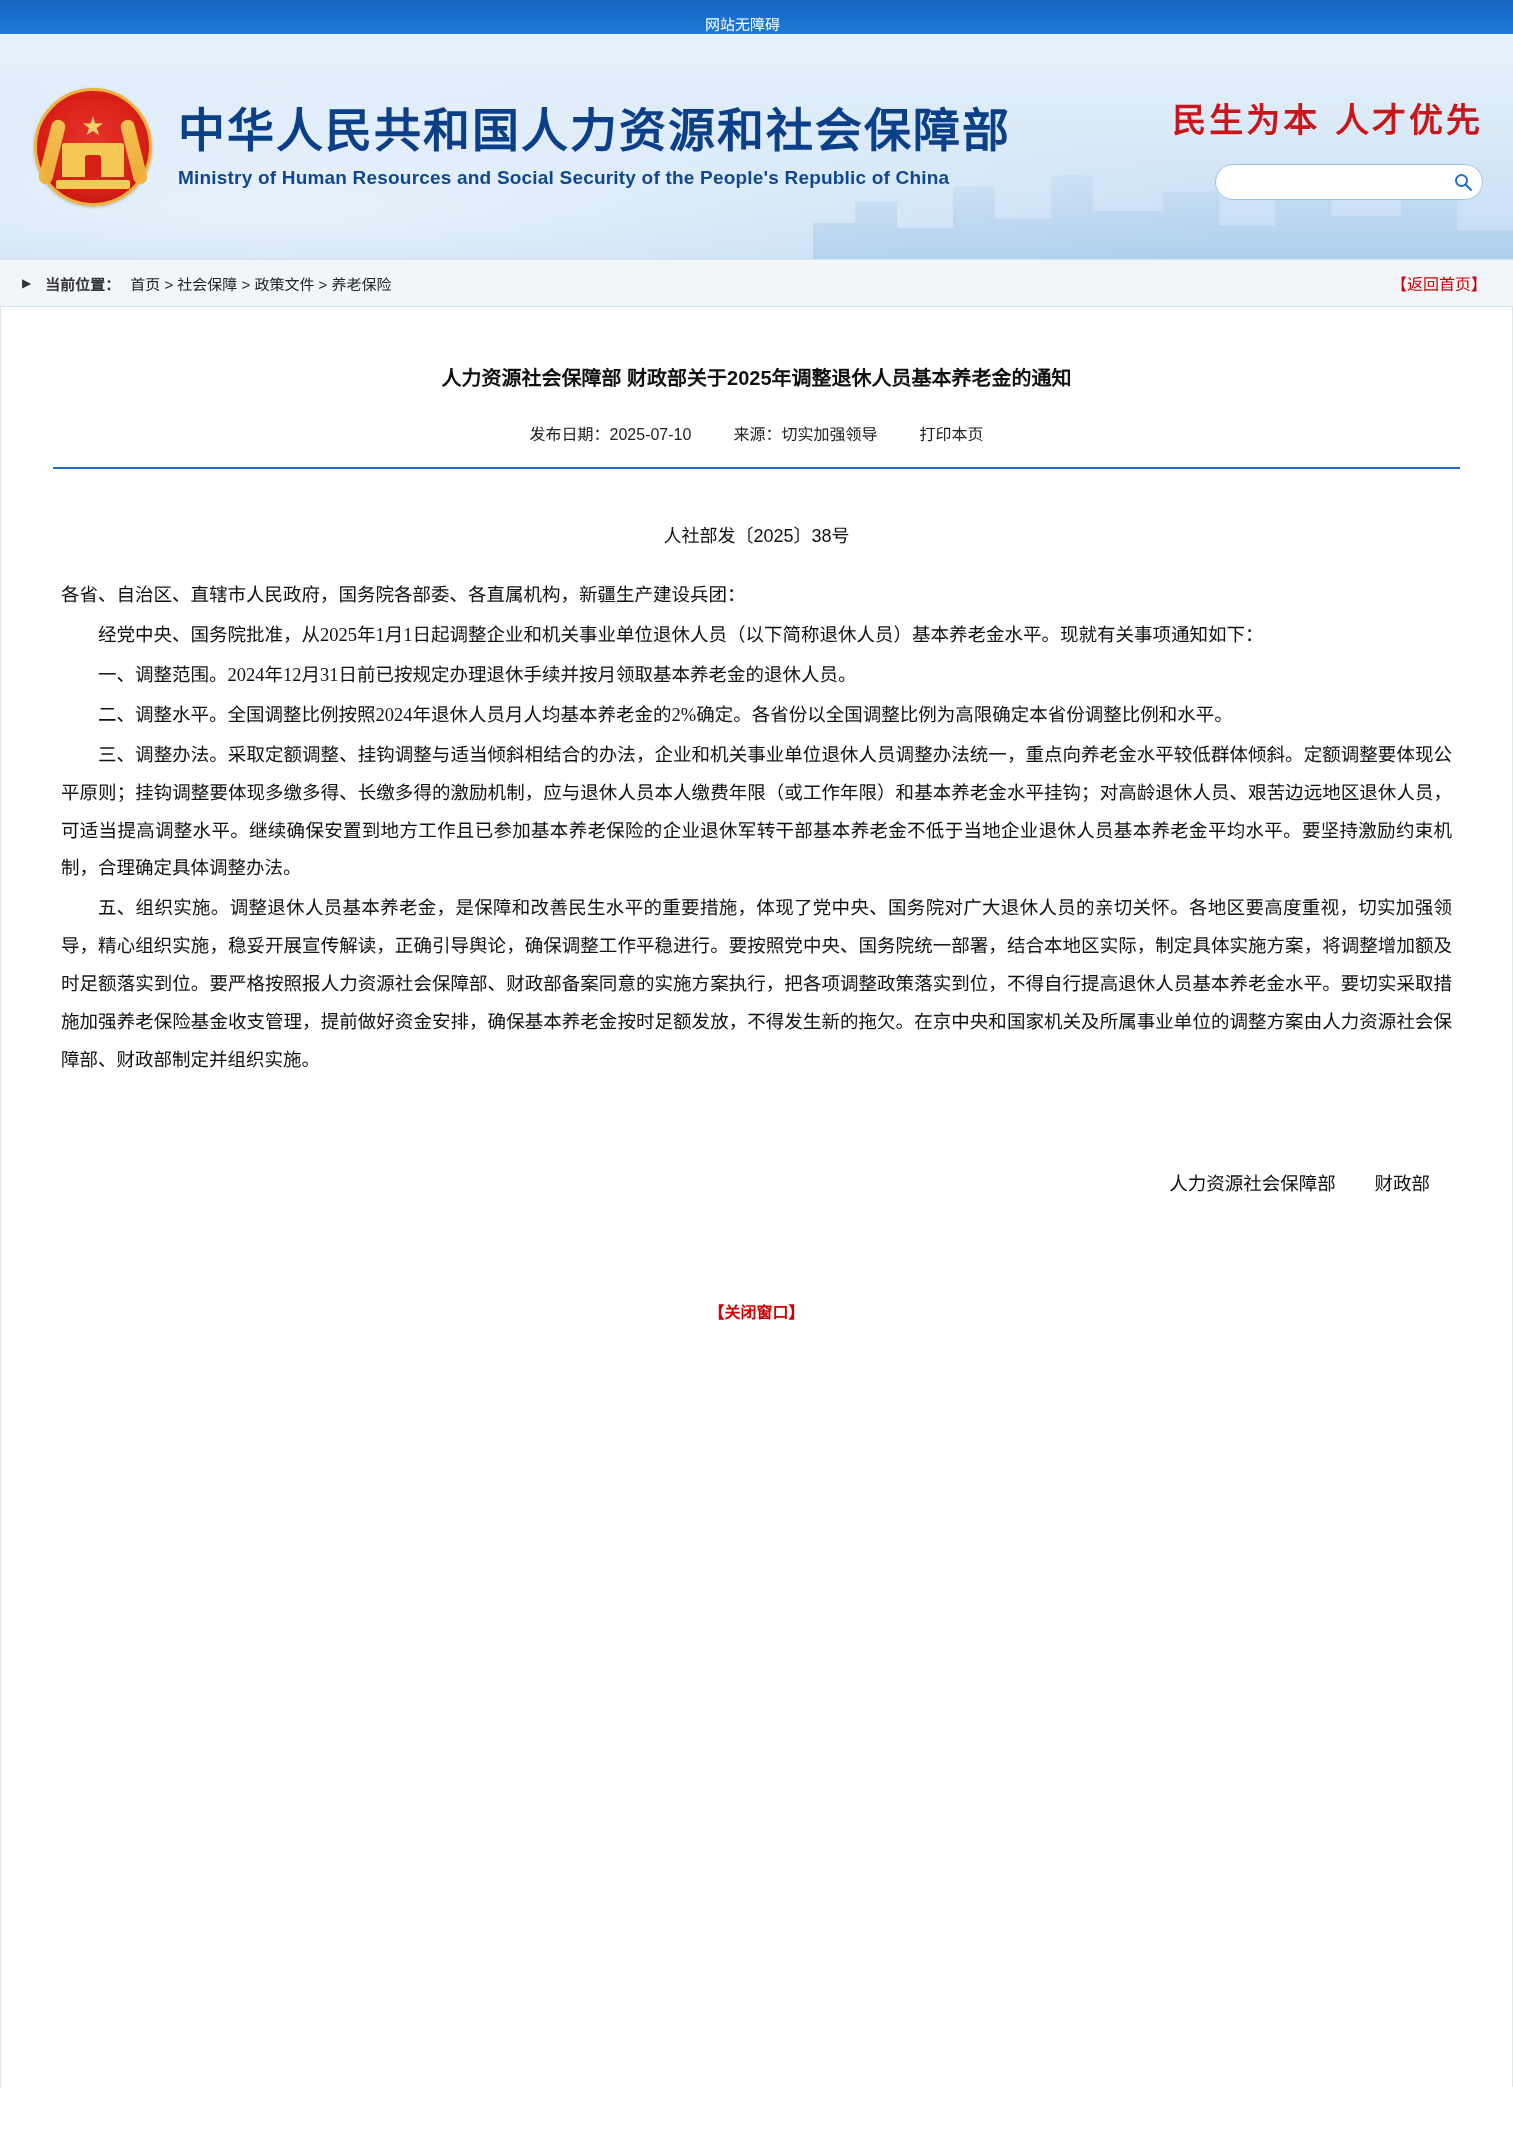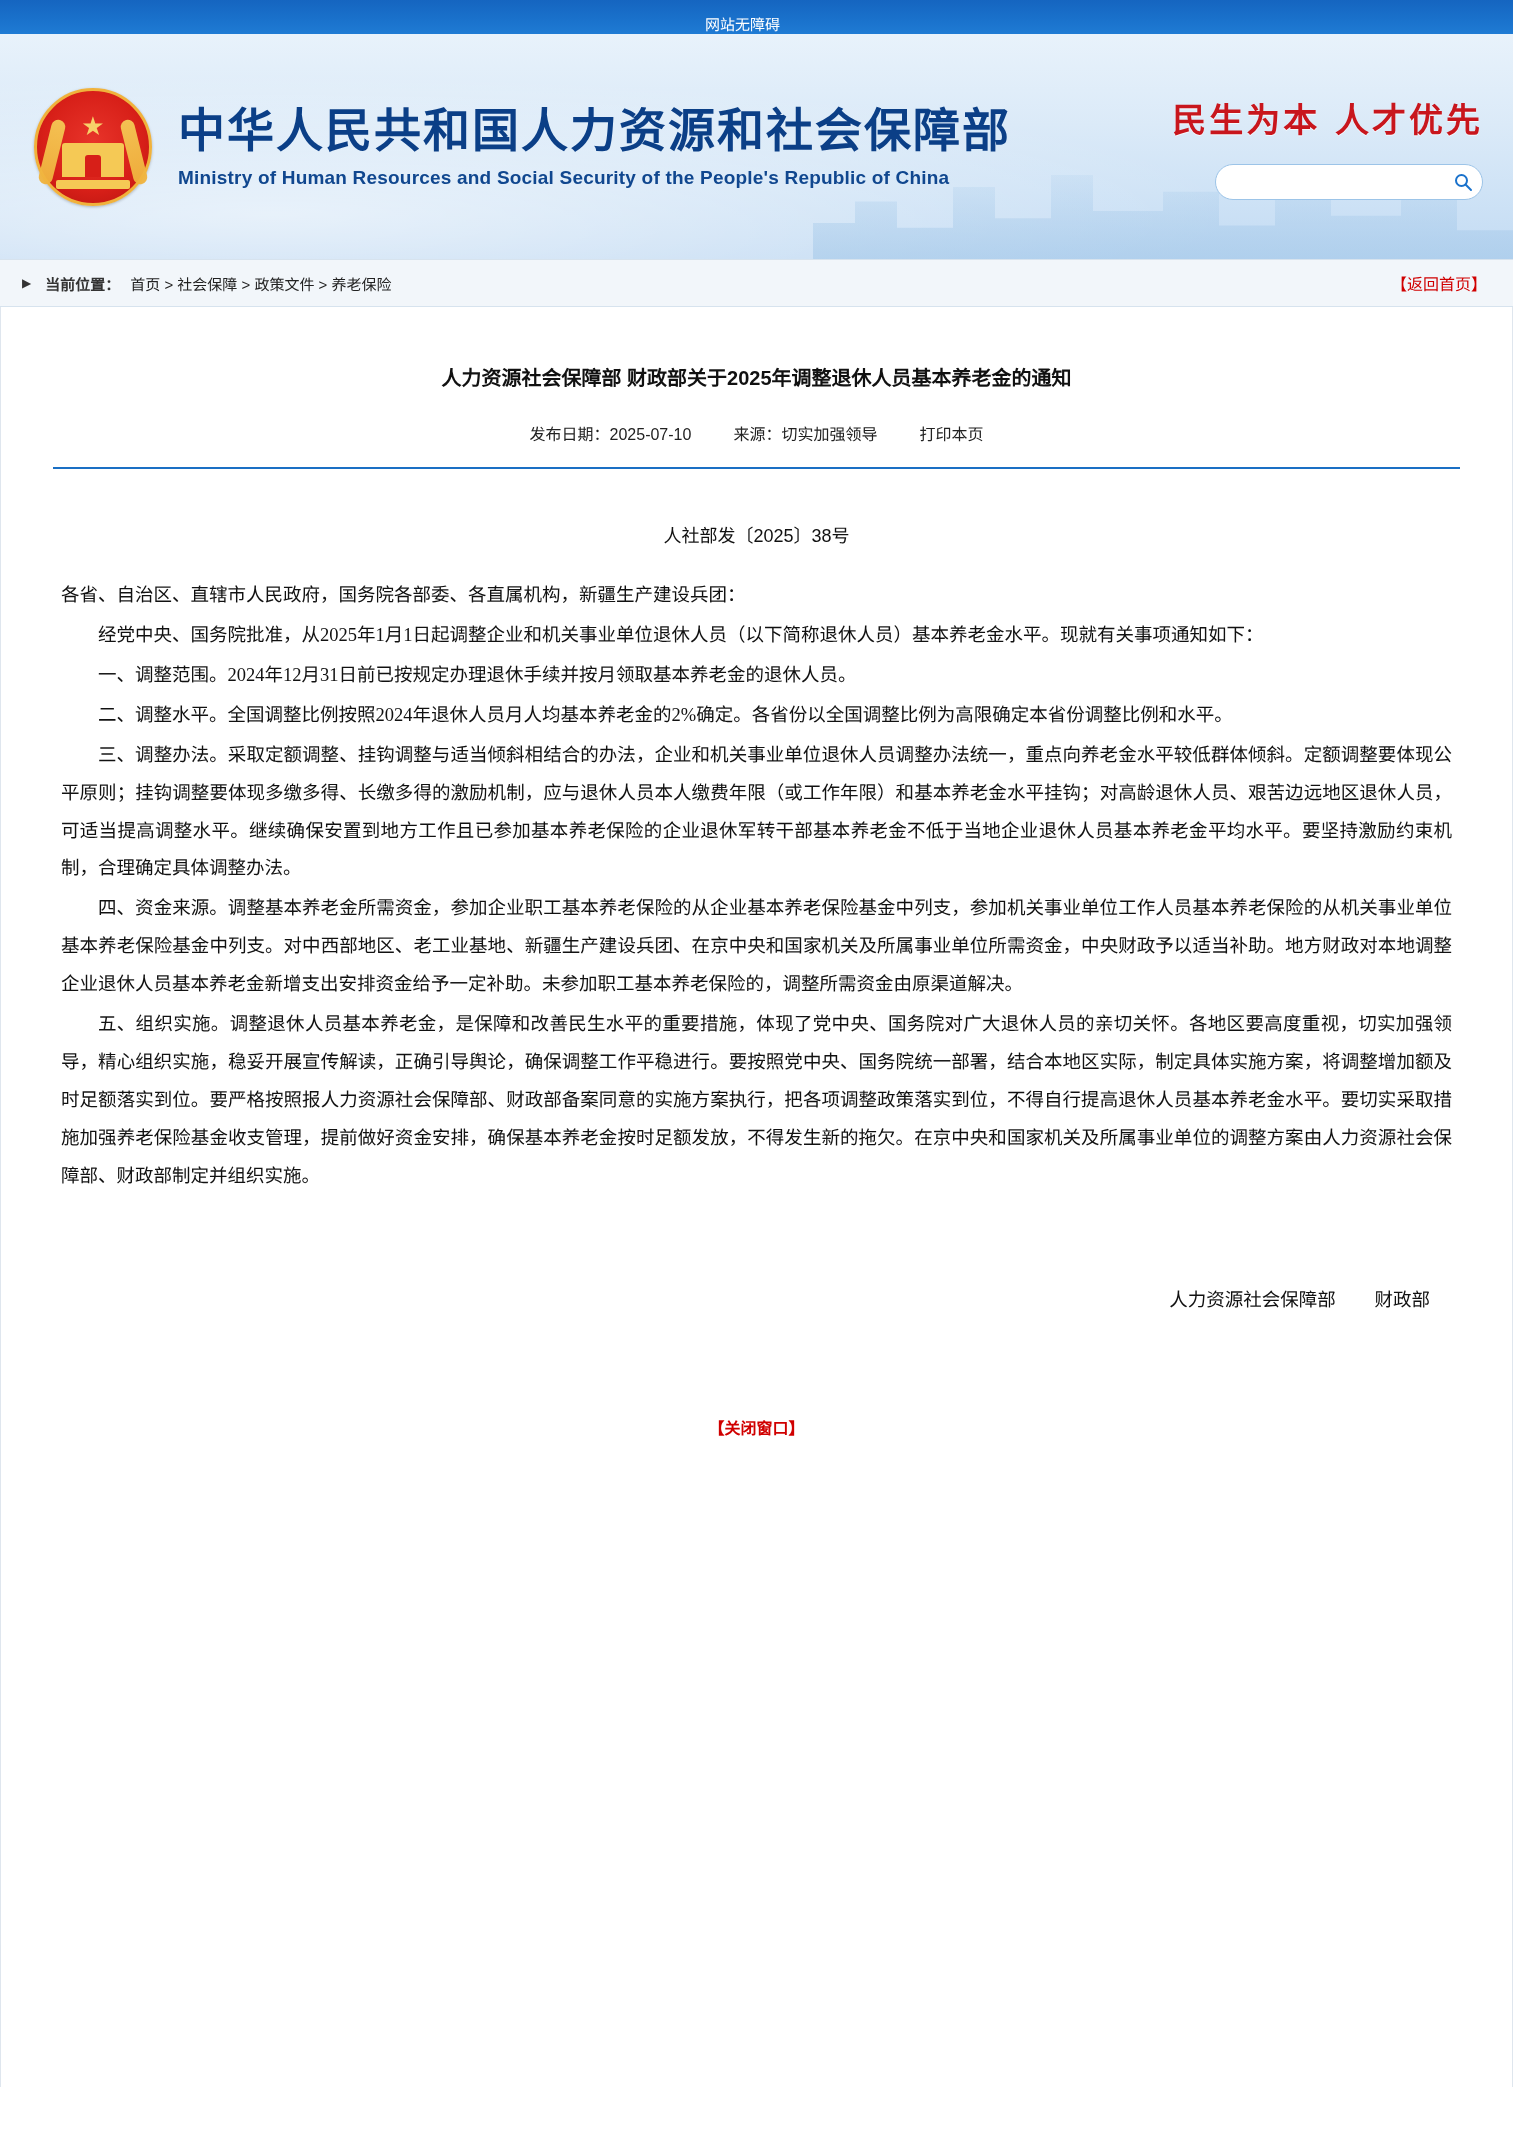--- a/index.html
+++ b/index.html
@@ -300,21 +300,20 @@
     <div class="rule"></div>
 
     <div class="docno">人社部发〔2025〕38号</div>
 
     <div class="body-text">
       <p>各省、自治区、直辖市人民政府，国务院各部委、各直属机构，新疆生产建设兵团：</p>
       <p class="indent">经党中央、国务院批准，从2025年1月1日起调整企业和机关事业单位退休人员（以下简称退休人员）基本养老金水平。现就有关事项通知如下：</p>
       <p class="indent">一、调整范围。2024年12月31日前已按规定办理退休手续并按月领取基本养老金的退休人员。</p>
       <p class="indent">二、调整水平。全国调整比例按照2024年退休人员月人均基本养老金的2%确定。各省份以全国调整比例为高限确定本省份调整比例和水平。</p>
       <p class="indent">三、调整办法。采取定额调整、挂钩调整与适当倾斜相结合的办法，企业和机关事业单位退休人员调整办法统一，重点向养老金水平较低群体倾斜。定额调整要体现公平原则；挂钩调整要体现多缴多得、长缴多得的激励机制，应与退休人员本人缴费年限（或工作年限）和基本养老金水平挂钩；对高龄退休人员、艰苦边远地区退休人员，可适当提高调整水平。继续确保安置到地方工作且已参加基本养老保险的企业退休军转干部基本养老金不低于当地企业退休人员基本养老金平均水平。要坚持激励约束机制，合理确定具体调整办法。</p>
-      <p class="indent">四、资金来源。调整基本养老金所需资金，参加企业职工基本养老保险的从企业基本养老保险基金中列支，参加机关事业单位工作人员基本养老保险的从机关事业单位基本养老保险基金中列支。对中西部地区、老工业基地、新疆生产建设兵团、在京中央和国家机关及所属事业单位所需资金，中央财政予以适当补助。地方财政对本地调整企业退休人员基本养老金新增支出安排资金给予一定补助。未参加职工基本养老保险的，调整所需资金由原渠道解决。</p>
       <p class="indent">五、组织实施。调整退休人员基本养老金，是保障和改善民生水平的重要措施，体现了党中央、国务院对广大退休人员的亲切关怀。各地区要高度重视，切实加强领导，精心组织实施，稳妥开展宣传解读，正确引导舆论，确保调整工作平稳进行。要按照党中央、国务院统一部署，结合本地区实际，制定具体实施方案，将调整增加额及时足额落实到位。要严格按照报人力资源社会保障部、财政部备案同意的实施方案执行，把各项调整政策落实到位，不得自行提高退休人员基本养老金水平。要切实采取措施加强养老保险基金收支管理，提前做好资金安排，确保基本养老金按时足额发放，不得发生新的拖欠。在京中央和国家机关及所属事业单位的调整方案由人力资源社会保障部、财政部制定并组织实施。</p>
     </div>
 
     <div class="signature">
       <div class="line1">
         <span>人力资源社会保障部</span>
         <span>财政部</span>
       </div>
     </div>
 

